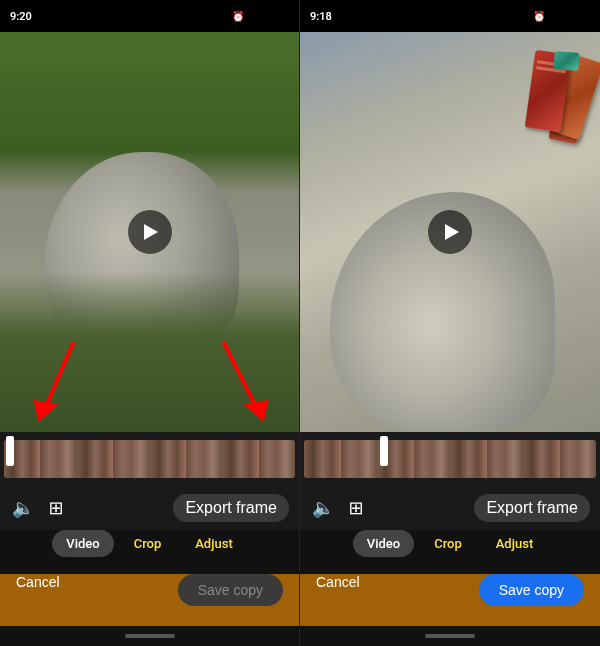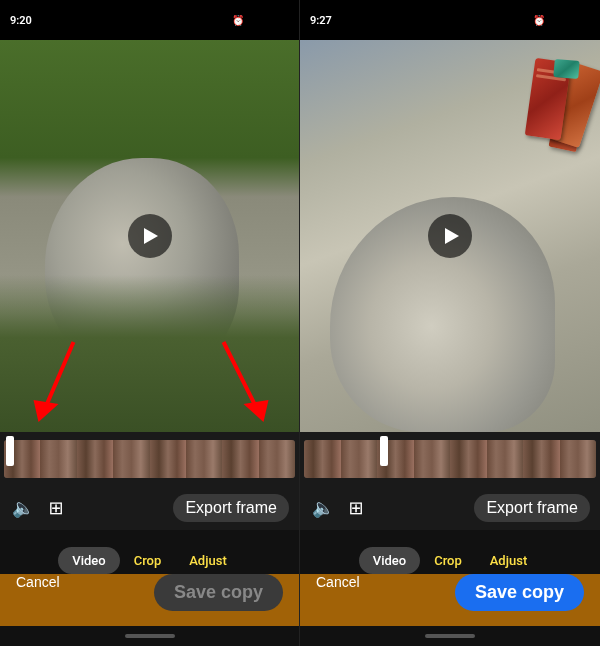--- a/index.html
+++ b/index.html
@@ -15,21 +15,21 @@
     .phone-panel {
       width: 300px;
       height: 646px;
       background: #000;
       display: flex;
       flex-direction: column;
       position: relative;
       border-right: 1px solid #222;
     }
     .status-bar {
-      height: 40px;
+      height: 32px;
       background: #000;
       display: flex;
       align-items: center;
       justify-content: space-between;
       padding: 8px 10px;
       flex-shrink: 0;
     }
     .status-left {
       color: #fff;
       font-size: 11px;
@@ -167,22 +167,23 @@
       cursor: pointer;
       background: none;
       border: none;
       padding: 2px;
     }
     
     .edit-tabs {
       height: 44px;
       background: #111;
       display: flex;
-      align-items: flex-end;
+      align-items: flex-start;
       justify-content: center;
+      gap: 6px;
       flex-shrink: 0;
     }
     .tab-item {
       padding: 6px 14px;
       border-radius: 20px;
       font-size: 13px;
       font-weight: 500;
       cursor: pointer;
       color: #fde047;
     }
@@ -206,22 +207,22 @@
       background: none;
       border: none;
       cursor: pointer;
     }
     .save-btn {
       background: #3a3a3a;
       color: #888;
       border: none;
       border-radius: 22px;
       padding: 8px 20px;
-      font-size: 18px;
-      font-weight: 700;
+      font-size: 14px;
+      font-weight: 400;
       cursor: pointer;
     }
     .save-btn.active {
       background: #1a6ef0;
       color: #fff;
     }
     
     .home-indicator {
       height: 20px;
       background: #111;
@@ -313,21 +314,21 @@
     <button class="save-btn">Save copy</button>
   </div>
 
   <div class="home-indicator">
     <div class="home-bar"></div>
   </div>
 </div>
 
 <div class="phone-panel" style="border-right: none;">
   <div class="status-bar">
-    <span class="status-left">9:27</span>
+    <span class="status-left">9:18</span>
     <div class="status-icons">
       <span style="font-size:10px;">⏰</span>
       <span style="font-size:10px;">▼</span>
       <span style="font-size:10px;">▲</span>
       <span style="font-size:10px;">45%</span>
     </div>
   </div>
 
   <div class="video-area">
     <div class="scene-right">

